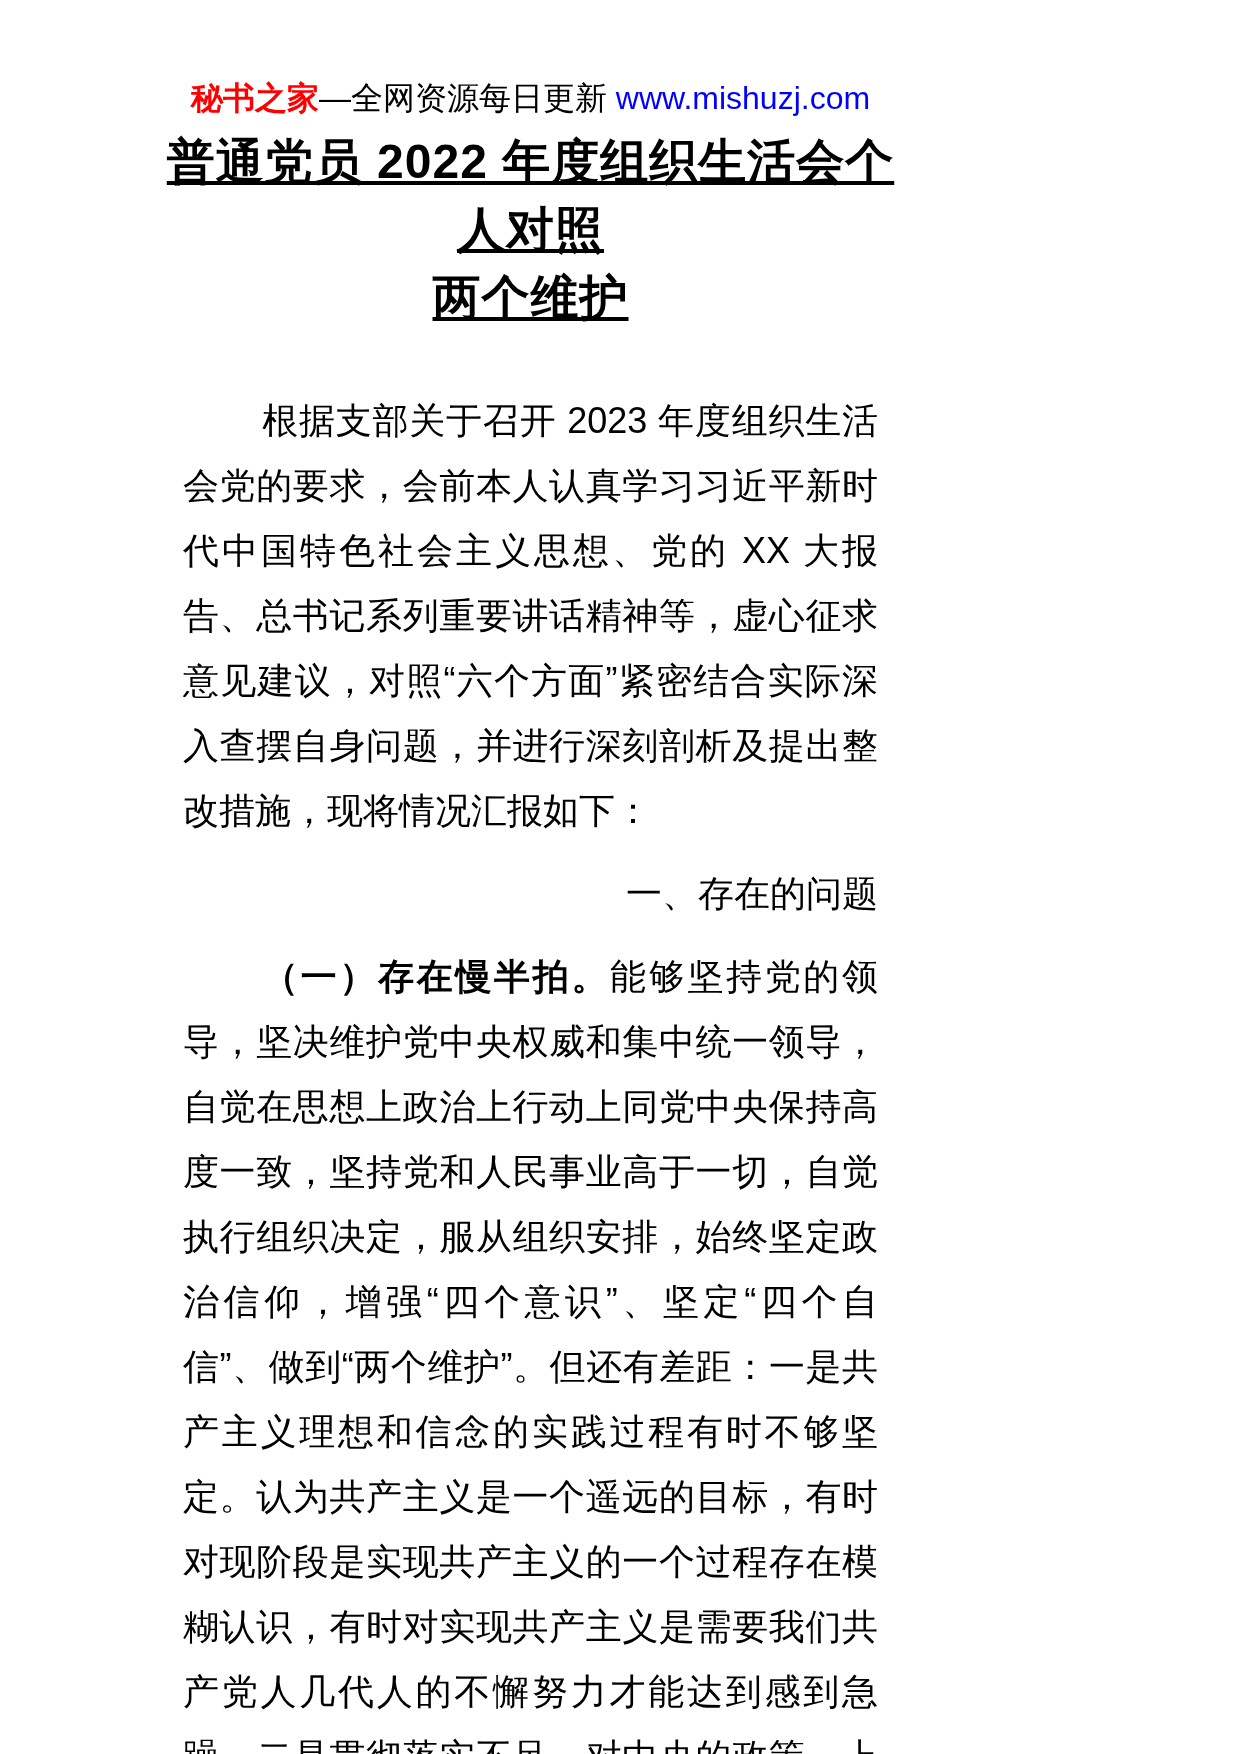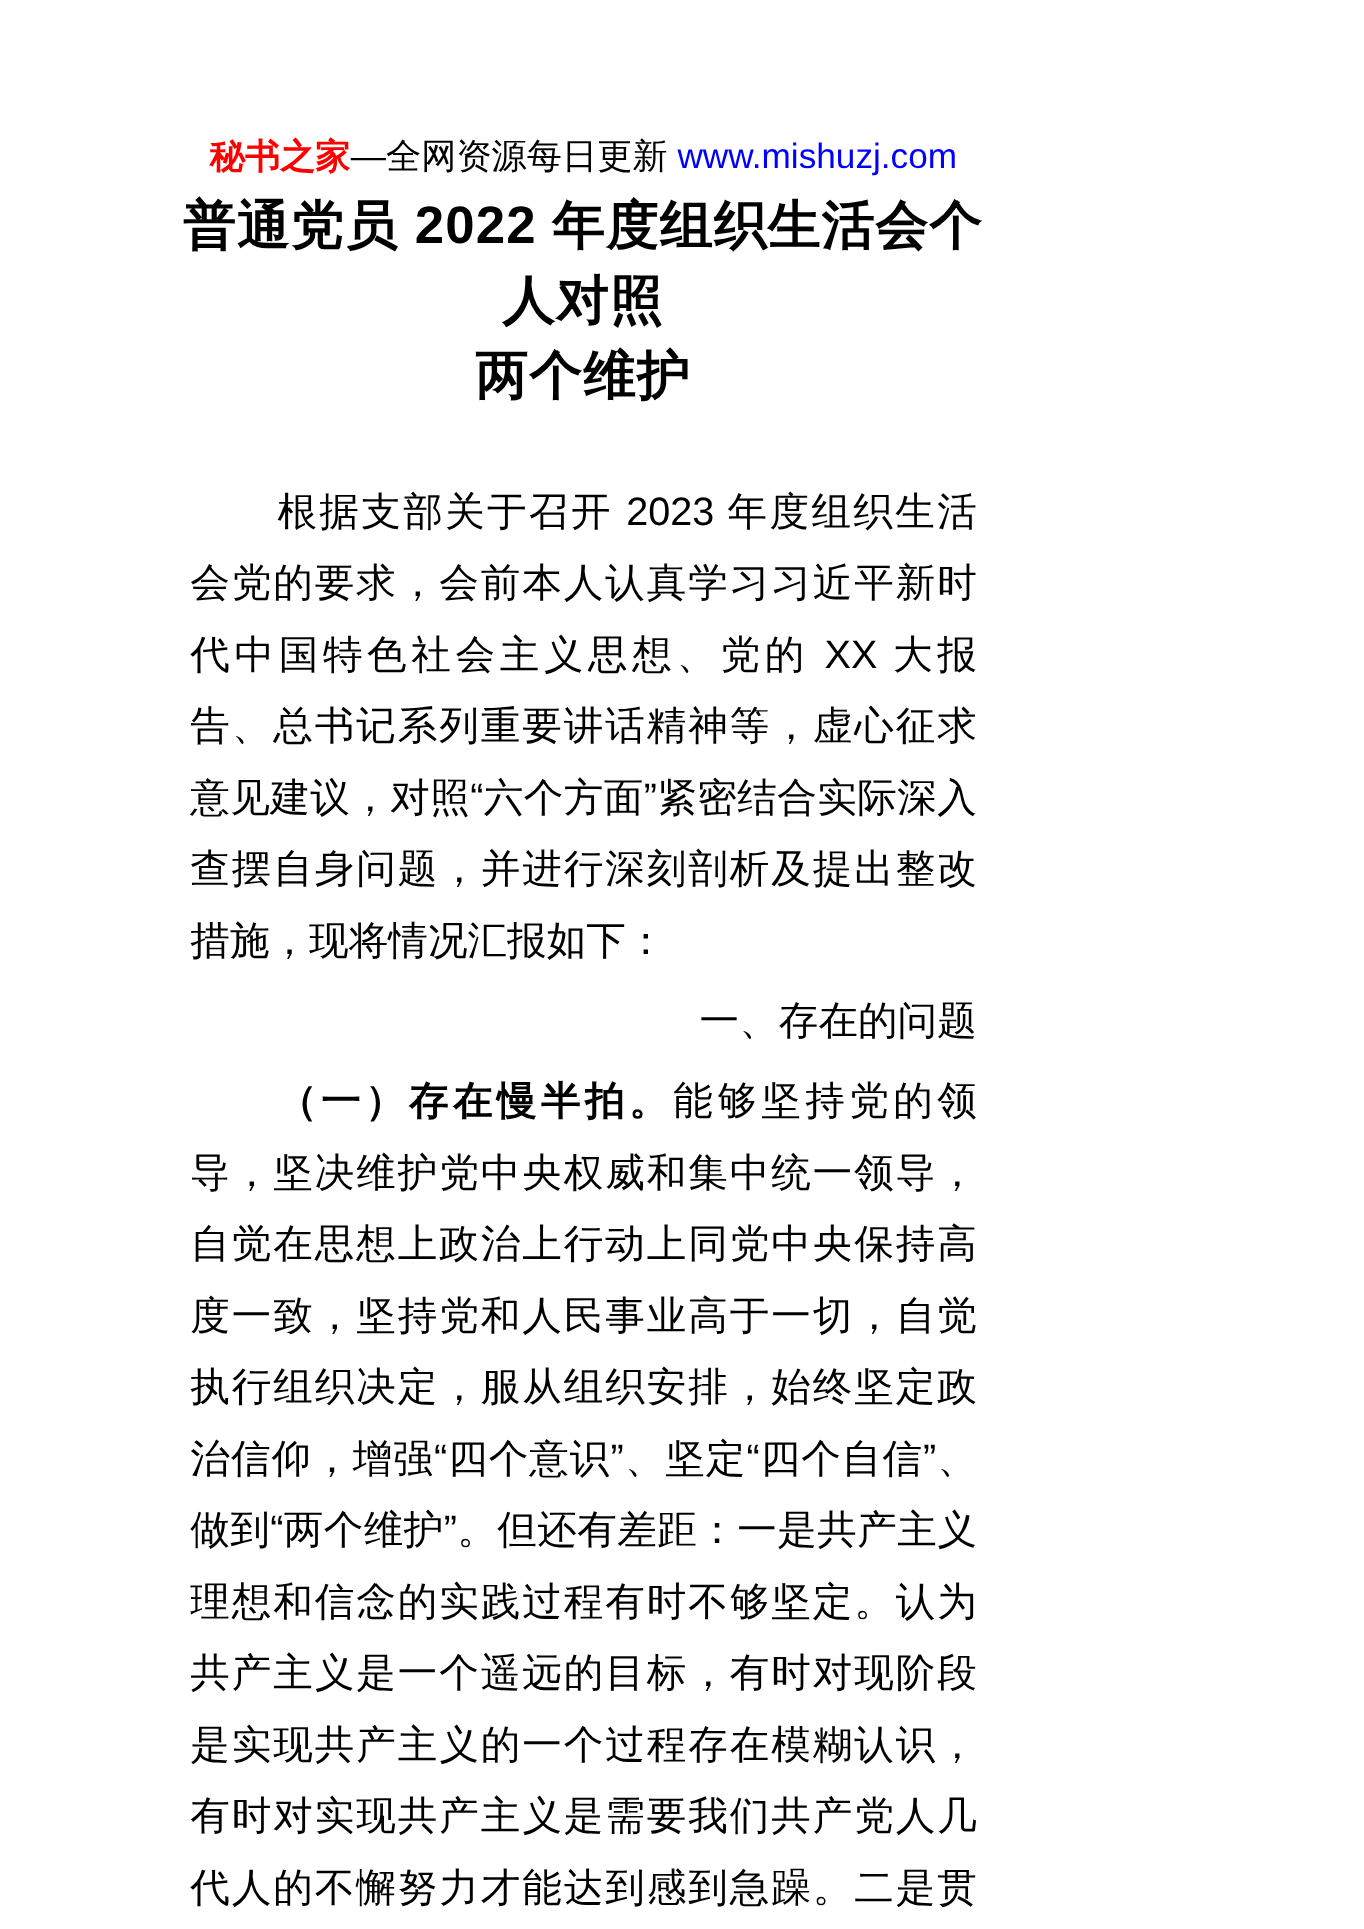--- a/index.html
+++ b/index.html
@@ -5,21 +5,21 @@
   html, body {
     margin: 0;
     padding: 0;
     background: #ffffff;
   }
   .page {
     position: relative;
     width: 1056px;
     height: 1754px;
     box-sizing: border-box;
-    padding: 120px 160px 0 165px;
+    padding: 76px 160px 0 165px;
     background: #ffffff;
     color: #000000;
     font-family: "Liberation Sans", "DejaVu Sans", sans-serif;
     overflow: hidden;
   }
   .site-header {
     text-align: center;
     font-size: 32px;
     line-height: 44px;
     white-space: nowrap;
@@ -35,29 +35,30 @@
     color: #0000ff;
     text-decoration: none;
   }
   .doc-title {
     margin: 8px 0 0 0;
     font-size: 48px;
     font-weight: bold;
     line-height: 68px;
     text-align: center;
     letter-spacing: 1px;
+    text-decoration: underline;
   }
   .content {
     margin-top: 56px;
     font-size: 36px;
     line-height: 65px;
     text-align: justify;
   }
   .content p {
-    margin: 8px;
+    margin: 18px;
     text-indent: 2.2em;
   }
   .section-heading {
     font-weight: normal;
     text-align: right;
   }
   .lead-bold {
     font-weight: bold;
   }
 </style>

